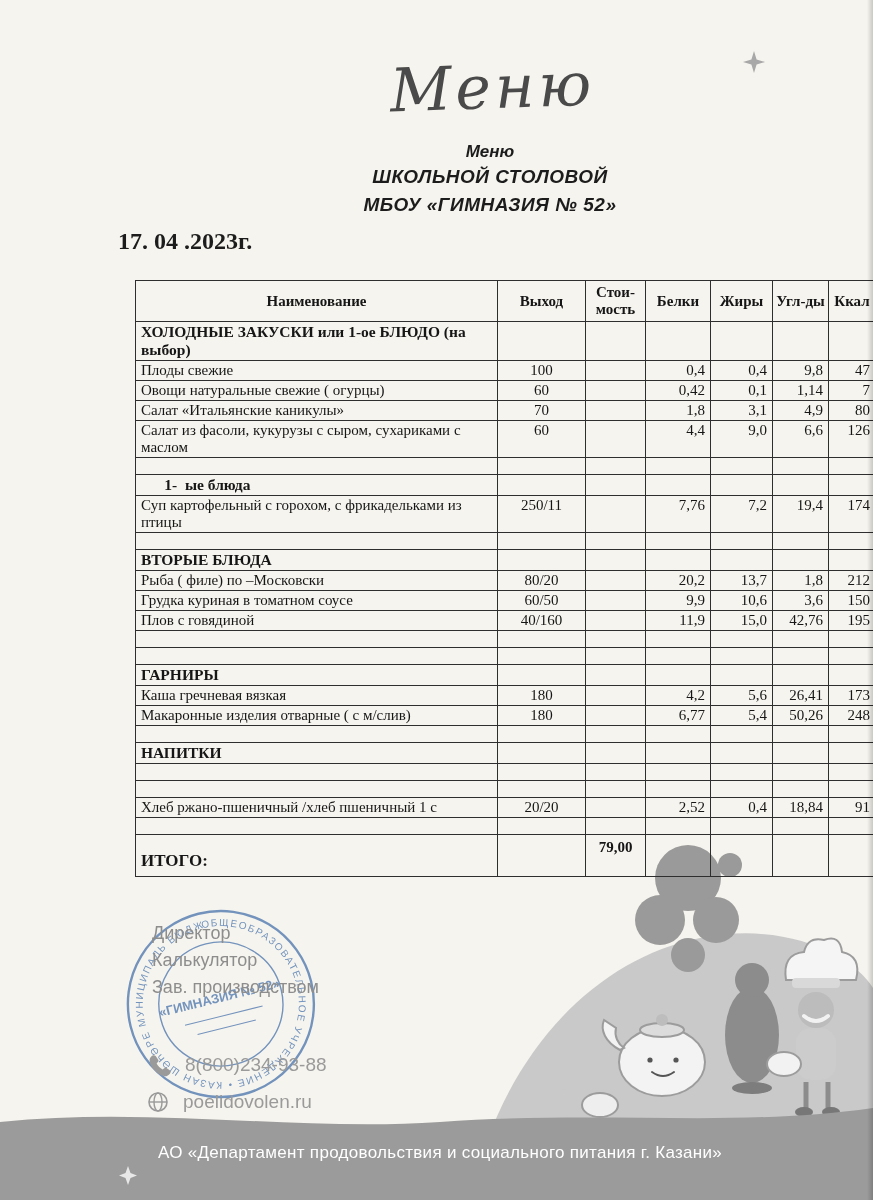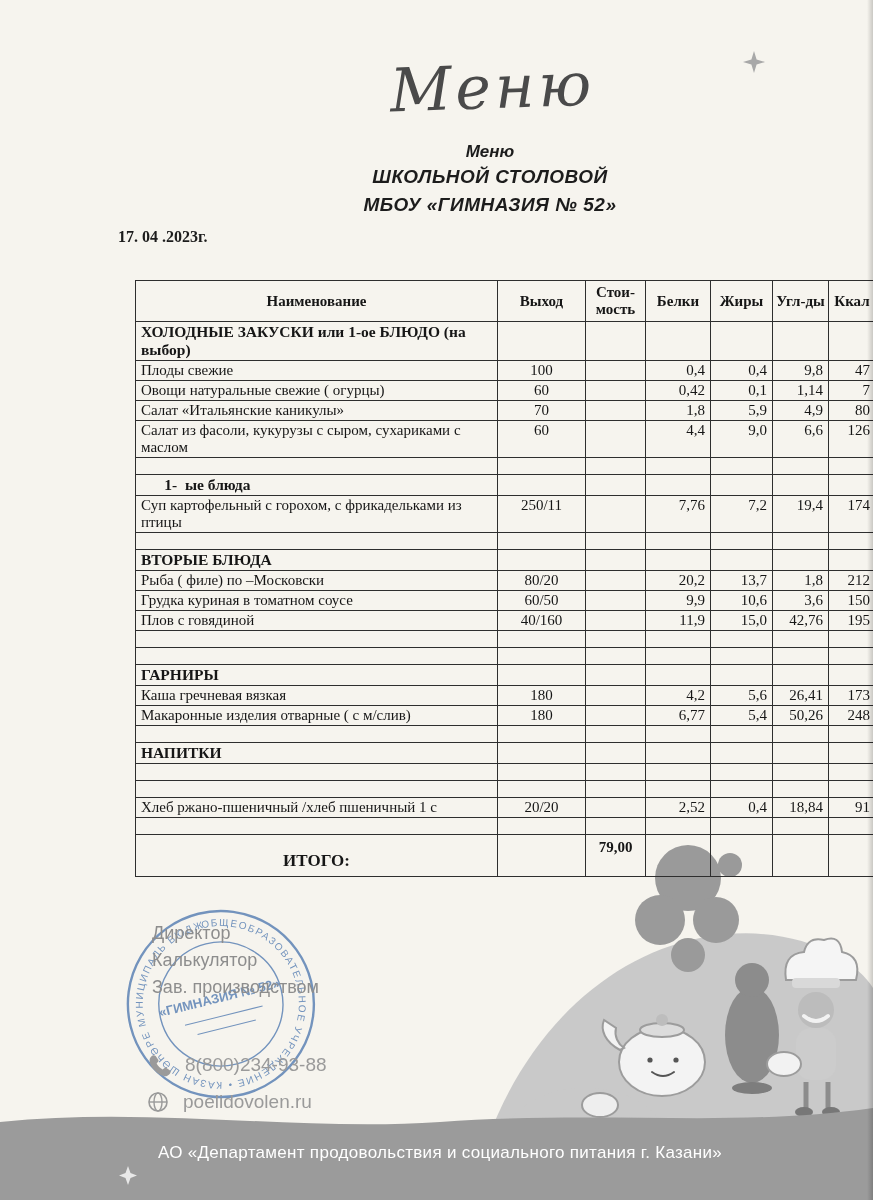--- a/index.html
+++ b/index.html
@@ -14,35 +14,35 @@
     position:absolute; top:52px; left:0; width:100%; text-align:center;
     transform:translateX(56px) rotate(-2deg);
     font-family:"DejaVu Serif", serif; font-style:italic; font-size:60px;
     color:#4a4a4a; letter-spacing:4px;
   }
   .subtitle { position:absolute; top:142px; left:105px; width:770px; text-align:center;
     font-family:"Liberation Sans", sans-serif; font-style:italic; font-weight:bold; }
   .subtitle .s1 { font-size:17px; margin-bottom:4px; }
   .subtitle .s2 { font-size:19px; margin-bottom:6px; letter-spacing:.5px; }
   .subtitle .s3 { font-size:19px; letter-spacing:.5px; }
-  .date-line { position:absolute; left:118px; top:228px; font-size:16px; font-weight:bold; }
+  .date-line { position:absolute; left:118px; top:228px; font-size:24px; font-weight:bold; }
 
   
   .menu-table { position:absolute; left:115px; top:280px; z-index:2;padding-left:20px; }
   table { border-collapse:collapse; table-layout:fixed; width:740px;
     font-family:"Liberation Serif", serif; font-size:15px; color:#161616; }
   th, td { border:1px solid #2e2e2e; padding:1px 5px; vertical-align:top; overflow:hidden; }
   thead th { font-weight:bold; text-align:center; vertical-align:middle; padding:3px 2px; height:40px; }
   td.name { white-space:pre-wrap; }
   td.out  { text-align:center; }
   td.num  { text-align:right; }
   tr.row-section td.name { font-weight:bold; font-size:15.5px; }
   tr.row-empty td { height:17px; }
   tr.row-total td { height:42px; }
-  tr.row-total td.name { font-weight:bold; text-align:center; font-size:17px; padding-top:16px;margin-top:6px; }
+  tr.row-total td.name { font-weight:bold; font-size:17px; padding-top:16px;margin-top:6px; }
   tr.row-total td.cost { font-weight:bold; text-align:center; padding-top:4px; }
 
   
   .stamp { position:absolute; left:96px; top:902px; width:250px; height:205px;
     transform:rotate(-14deg); opacity:.78; z-index:2; }
   .stamp text { font-family:"Liberation Sans", sans-serif; fill:#4f79b0; }
 
   
   .signatures { position:absolute; left:152px; top:920px; z-index:3;
     font-family:"Liberation Sans", sans-serif; font-size:18px; color:#8d8d8d; line-height:27px; }
@@ -123,21 +123,21 @@
             <td class="num">0,42</td>
             <td class="num">0,1</td>
             <td class="num">1,14</td>
             <td class="num">7</td>
           </tr>
           <tr class="row-item">
             <td class="name">Салат «Итальянские каникулы»</td>
             <td class="out">70</td>
             <td class="num cost"></td>
             <td class="num">1,8</td>
-            <td class="num">5,9</td>
+            <td class="num">3,1</td>
             <td class="num">4,9</td>
             <td class="num">80</td>
           </tr>
           <tr class="row-item">
             <td class="name">Салат из фасоли, кукурузы с сыром, сухариками с маслом</td>
             <td class="out">60</td>
             <td class="num cost"></td>
             <td class="num">4,4</td>
             <td class="num">9,0</td>
             <td class="num">6,6</td>

